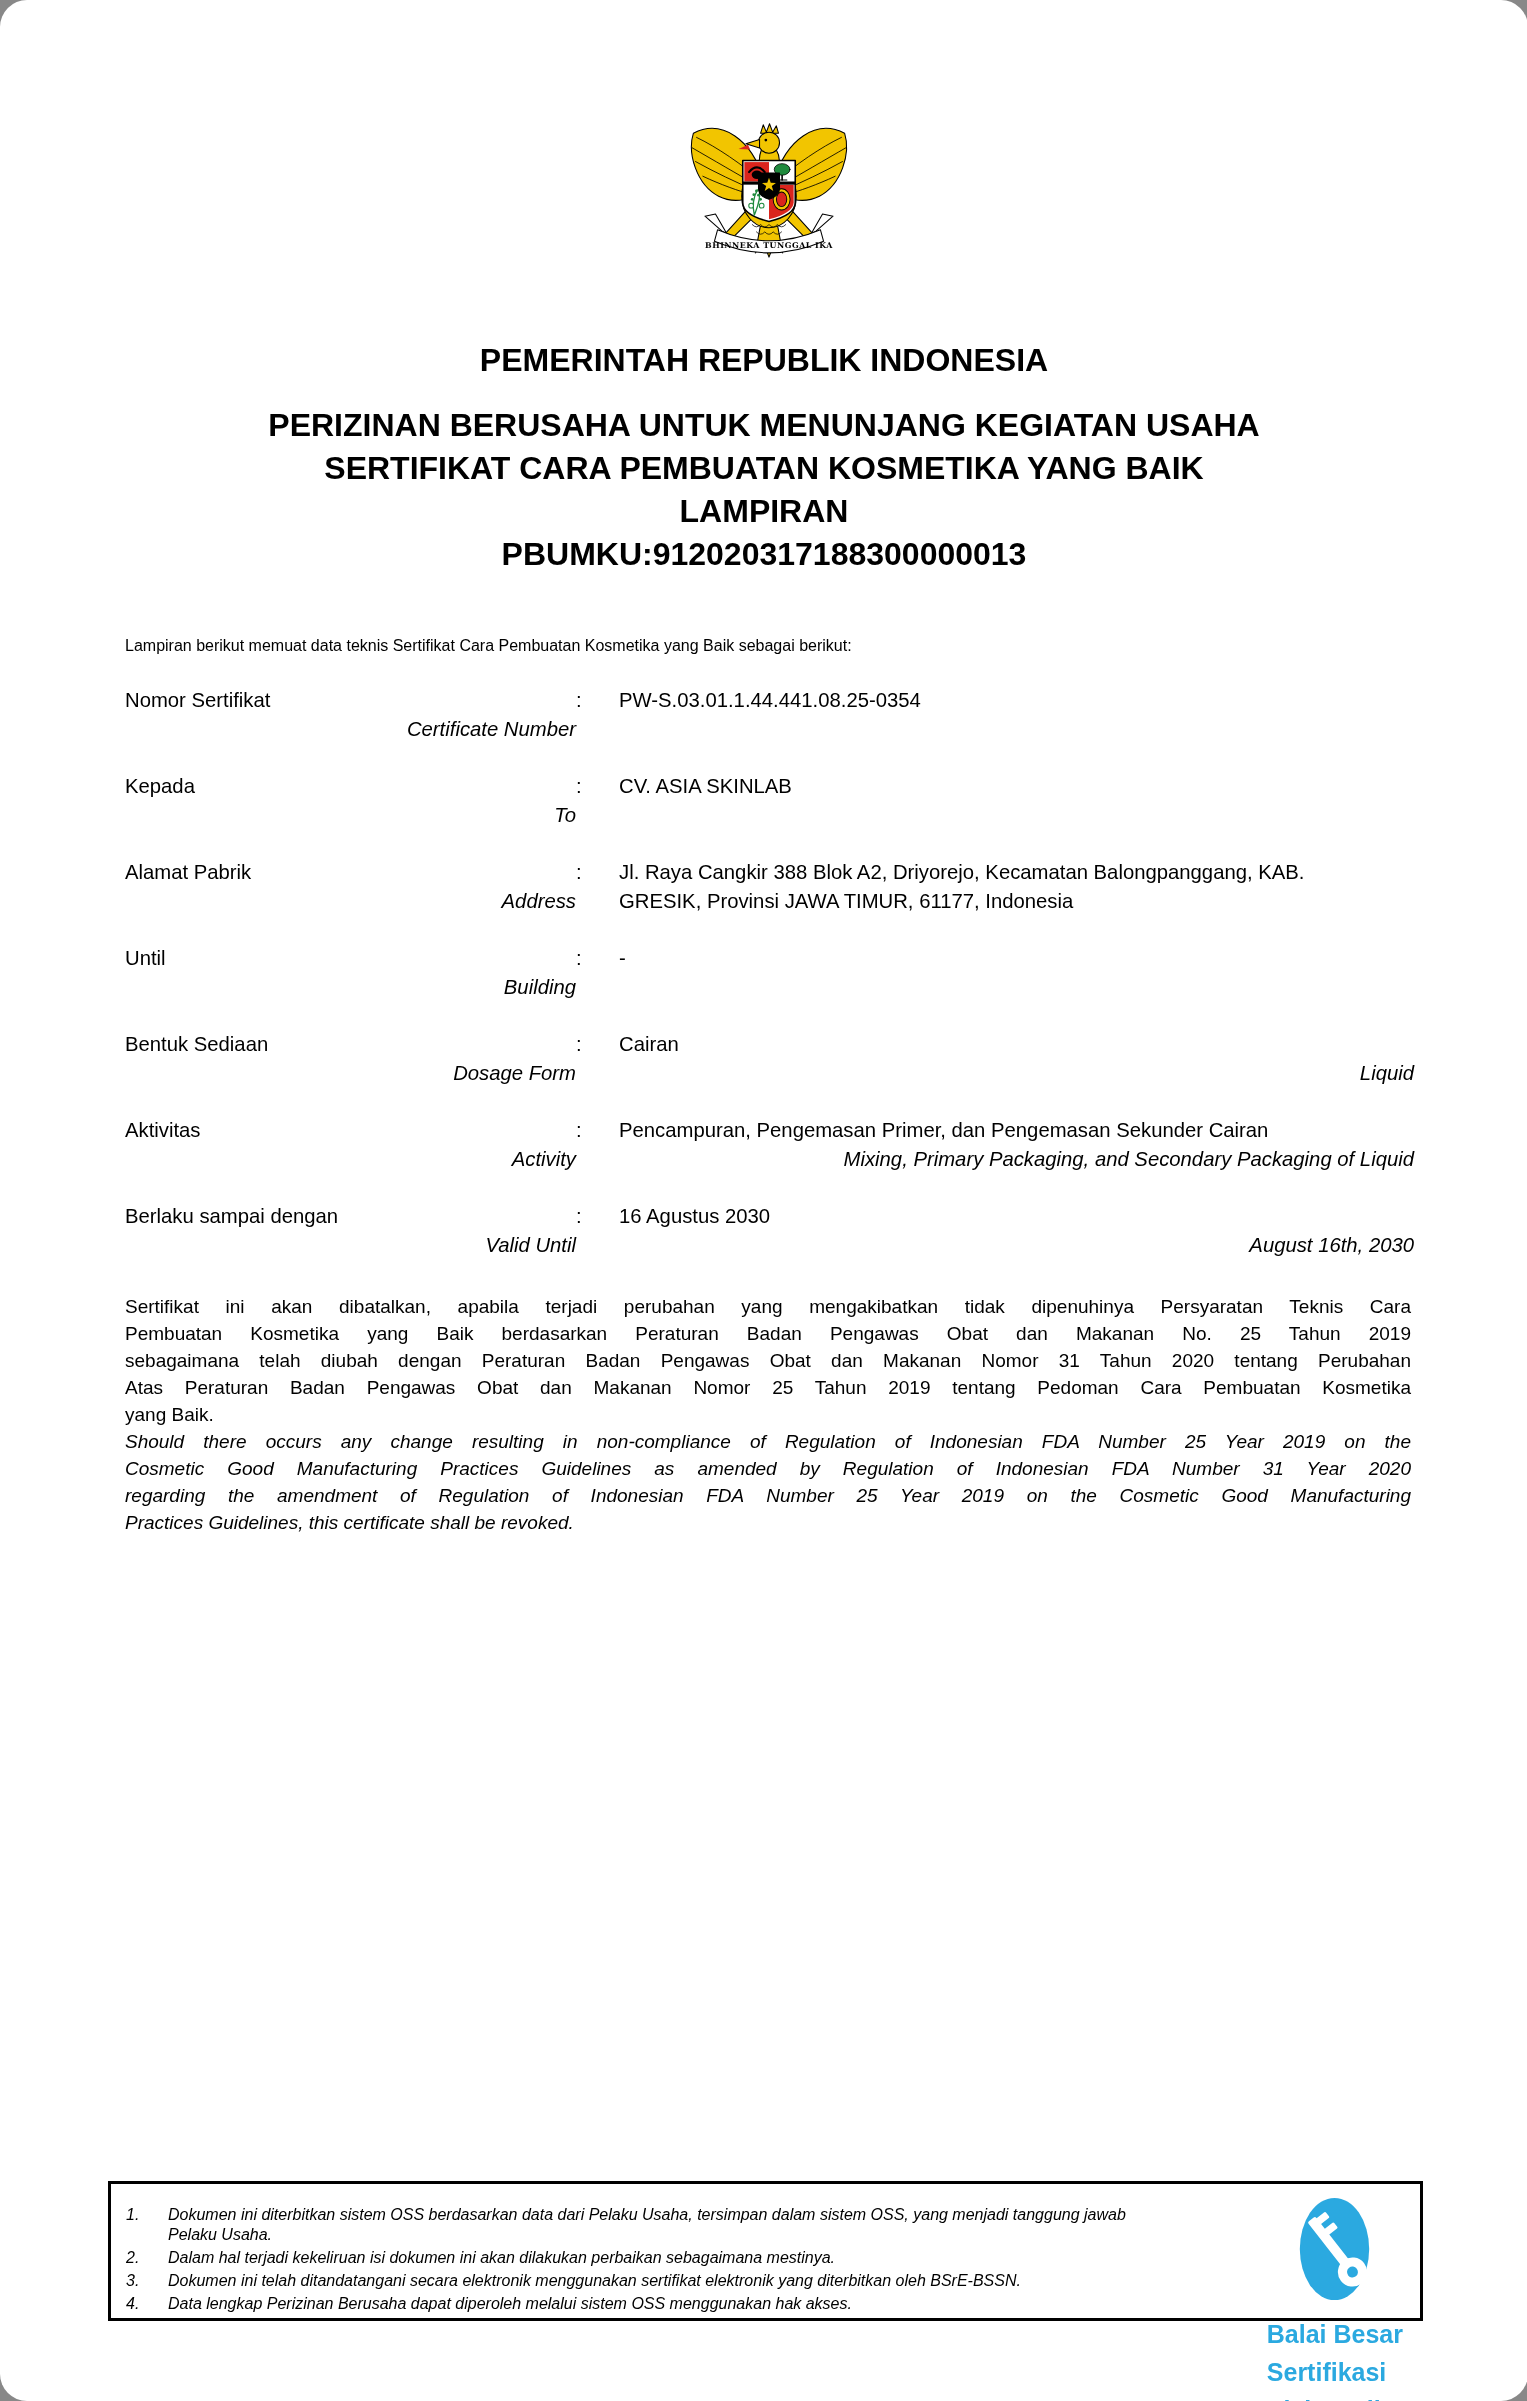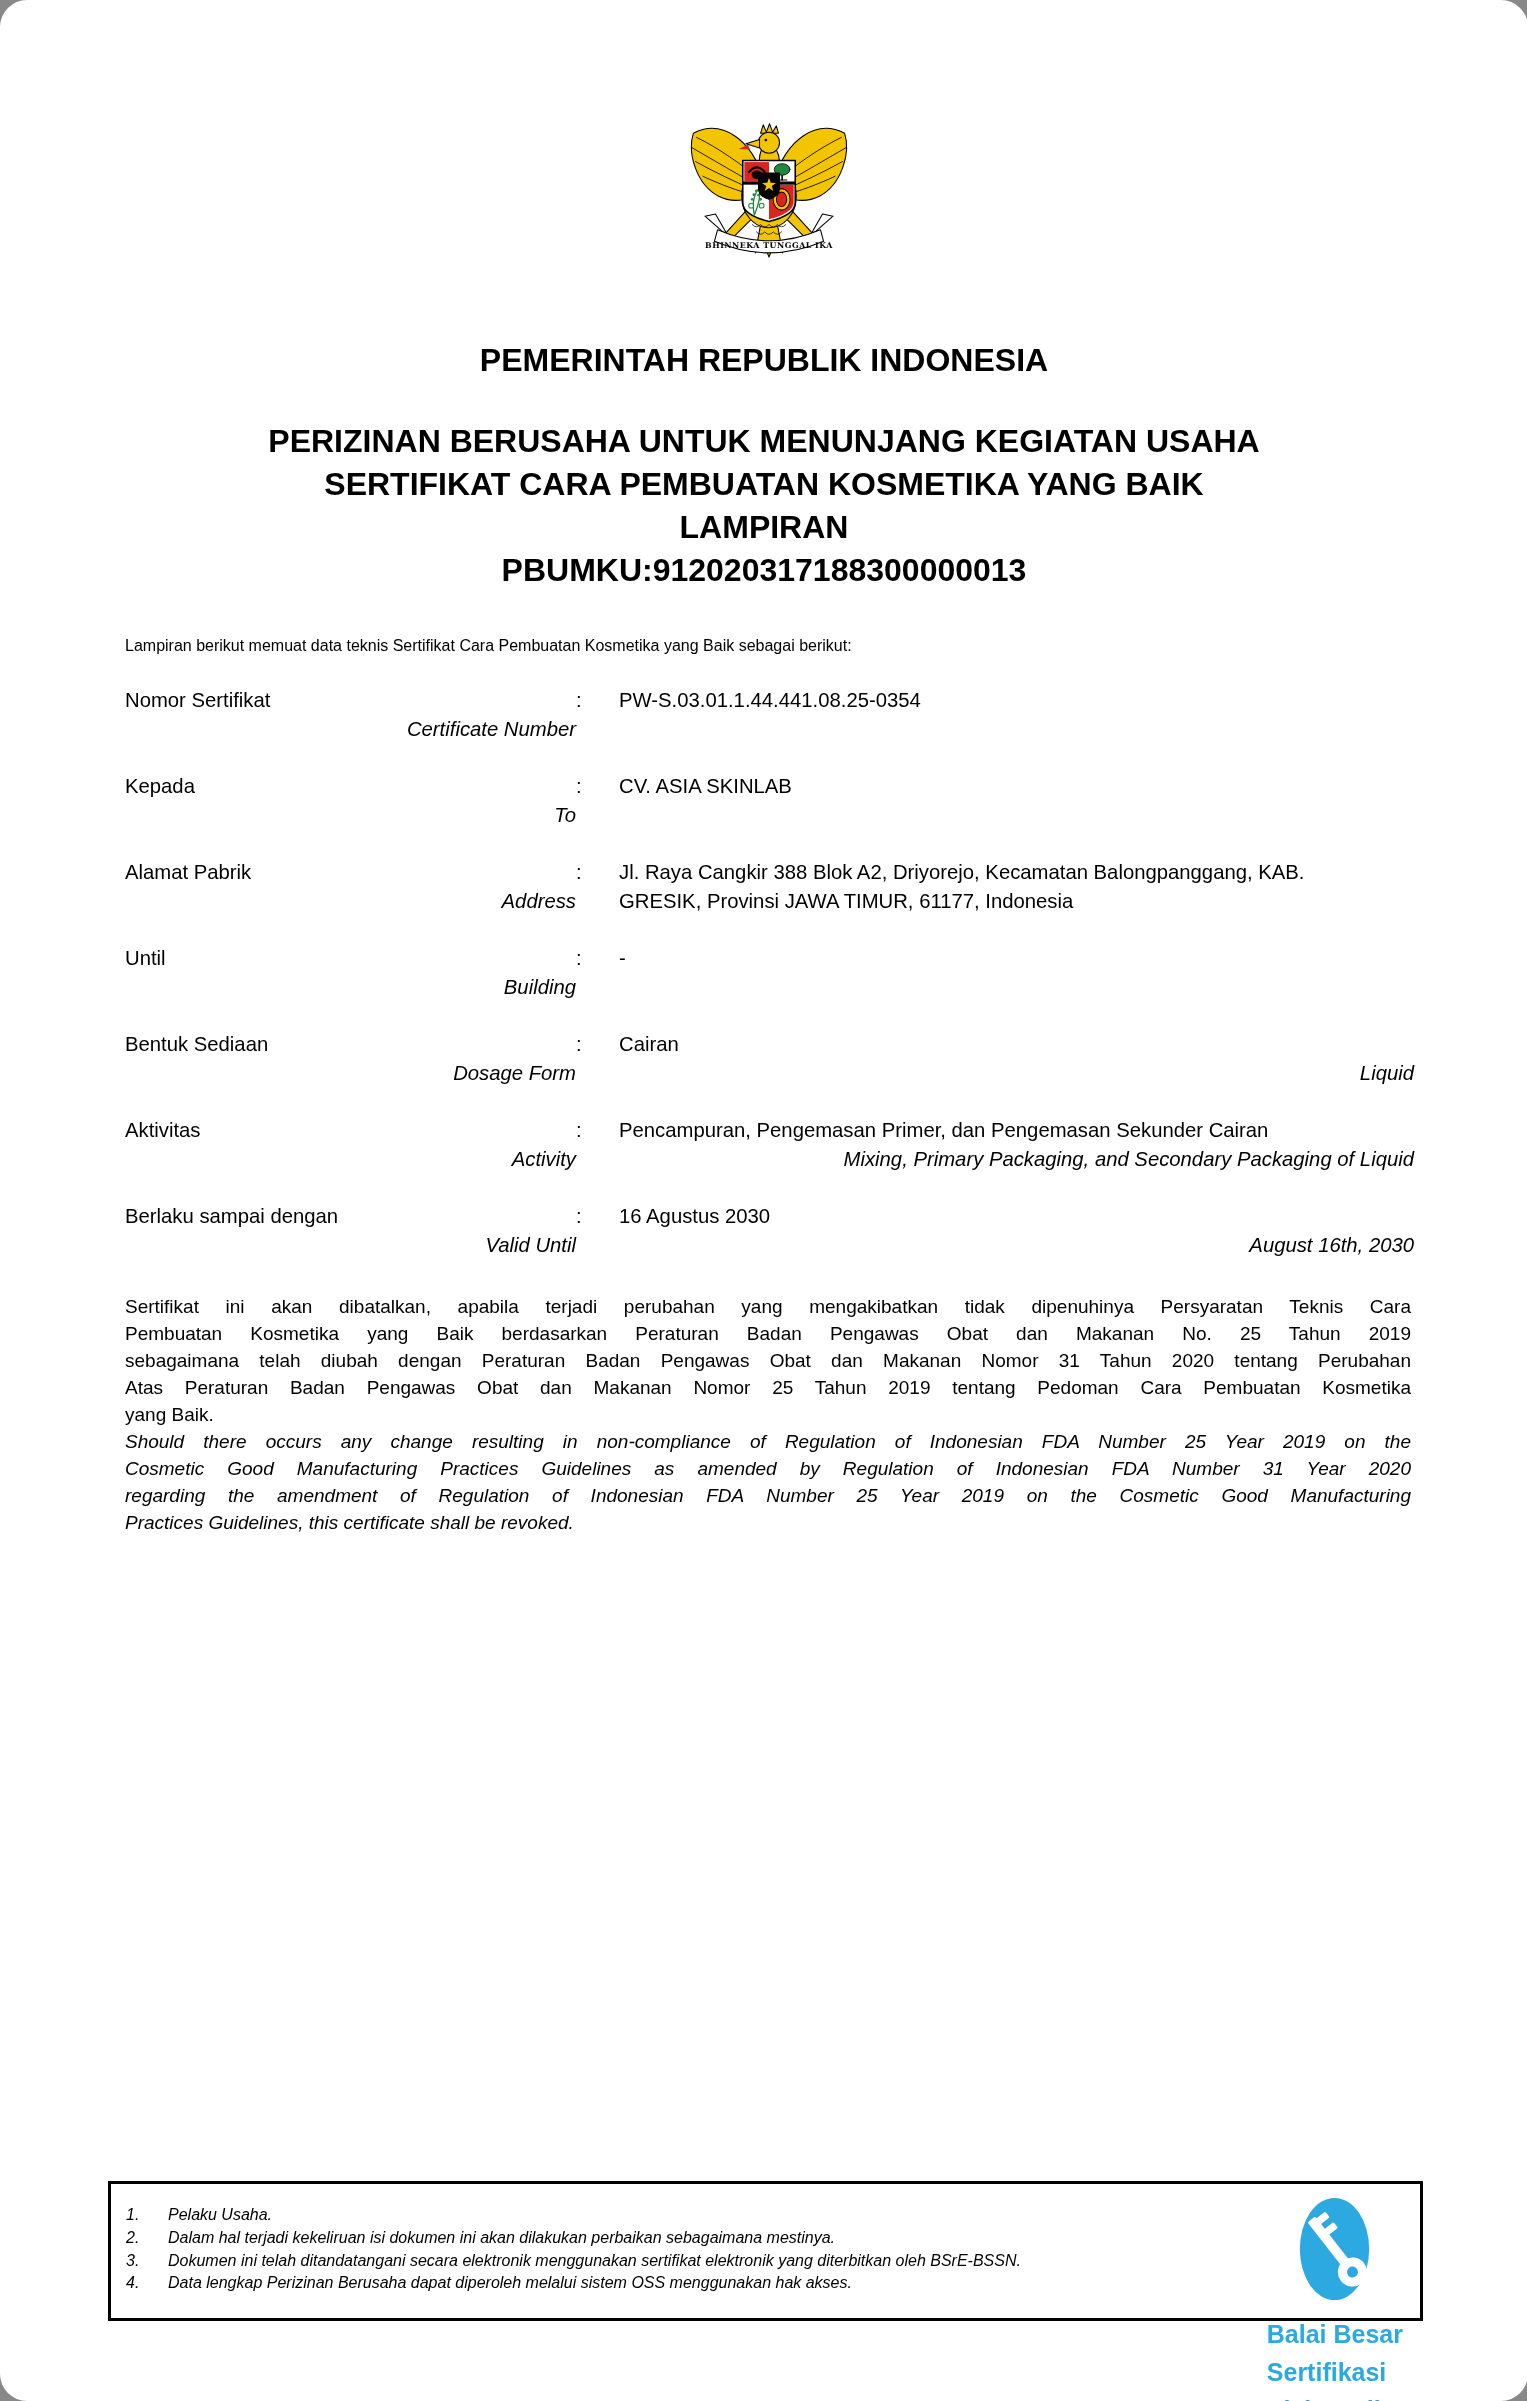--- a/index.html
+++ b/index.html
@@ -7,21 +7,21 @@
     position:relative;width:1528px;height:2401px;background:#ffffff;
     font-family:"Liberation Sans",sans-serif;color:#000;overflow:hidden;border-radius:27px;
   }
   
   .emblem{position:absolute;left:685px;top:102px;width:168px;height:159px;}
   .emblem svg{width:100%;height:100%;display:block;}
   .motto-text{font-family:"DejaVu Serif",serif;font-weight:bold;font-size:15px;letter-spacing:1px;}
   
   .doc-title{position:absolute;top:342px;left:0;width:100%;text-align:center;
     font-weight:bold;font-size:32px;line-height:36px;}
-  .doc-subtitle{position:absolute;top:420px;left:0;width:100%;text-align:center;
+  .doc-subtitle{position:absolute;top:404px;left:0;width:100%;text-align:center;
     font-weight:bold;font-size:32px;line-height:43px;}
   
   .intro{position:absolute;left:125px;top:632px;width:1288px;font-size:16px;line-height:27px;}
   
   .fields{position:absolute;left:125px;top:686px;width:1289px;}
   .fr{display:flex;align-items:flex-start;margin-bottom:28px;}
   .fl{width:451px;flex:0 0 451px;}
   .fc{width:28px;flex:0 0 28px;}
   .fv{flex:1;margin-left:15px;}
   .fields div{font-size:20.3px;line-height:29px;}
@@ -223,20 +223,21 @@
     <div class="jl en">Cosmetic Good Manufacturing Practices Guidelines as amended by Regulation of Indonesian FDA Number 31 Year 2020</div>
     <div class="jl en">regarding the amendment of Regulation of Indonesian FDA Number 25 Year 2019 on the Cosmetic Good Manufacturing</div>
     <div class="ll en">Practices Guidelines, this certificate shall be revoked.</div>
   </div>
 
   <div class="footer-box">
     <div class="notes">
       <div class="note">
         <div class="note-num">1.</div>
         <div class="note-text">
+          <div>Dokumen ini diterbitkan sistem OSS berdasarkan data dari Pelaku Usaha, tersimpan dalam sistem OSS, yang menjadi tanggung jawab</div>
           <div>Pelaku Usaha.</div>
         </div>
       </div>
       <div class="note">
         <div class="note-num">2.</div>
         <div class="note-text">Dalam hal terjadi kekeliruan isi dokumen ini akan dilakukan perbaikan sebagaimana mestinya.</div>
       </div>
       <div class="note">
         <div class="note-num">3.</div>
         <div class="note-text">Dokumen ini telah ditandatangani secara elektronik menggunakan sertifikat elektronik yang diterbitkan oleh BSrE-BSSN.</div>

